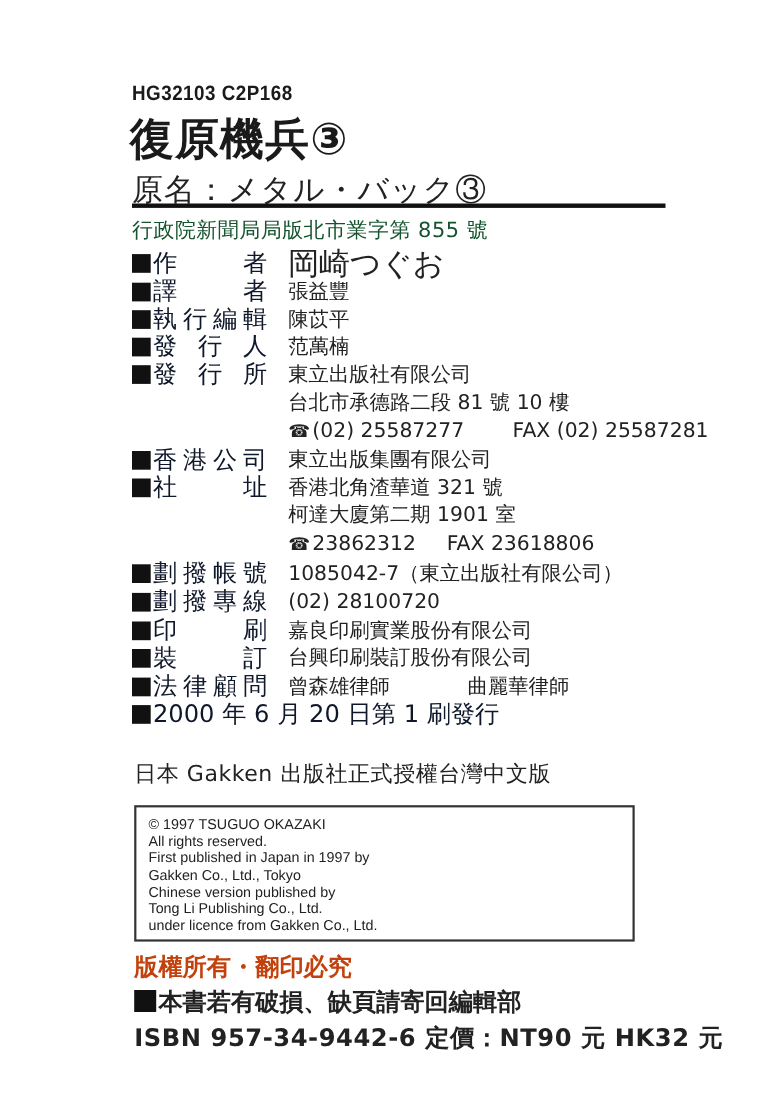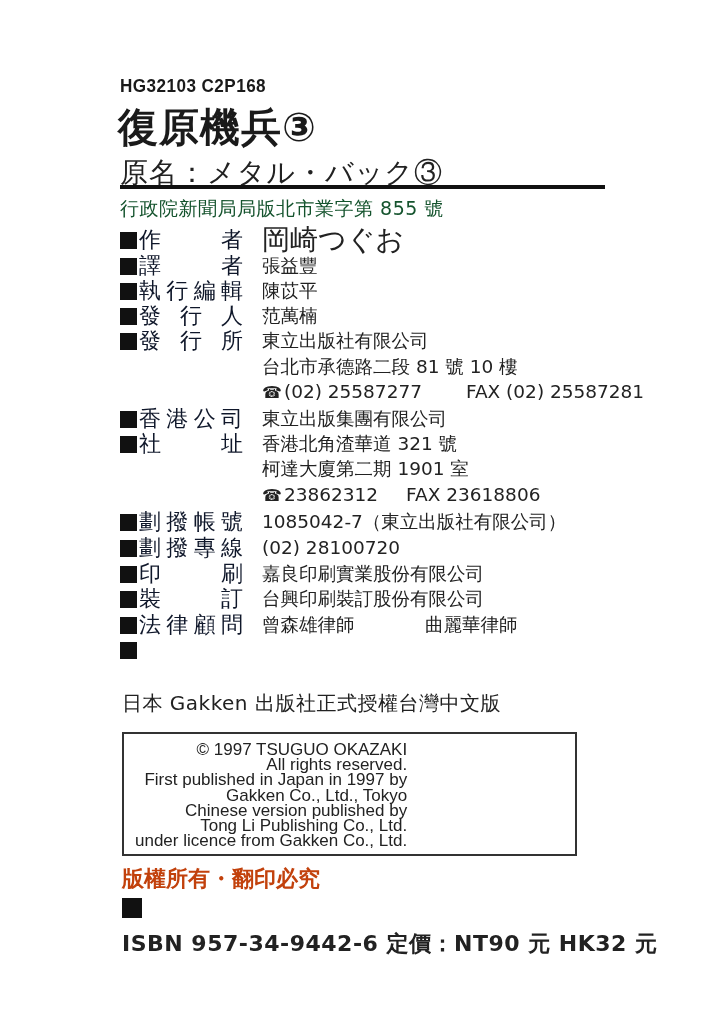--- a/index.html
+++ b/index.html
@@ -13,21 +13,21 @@
     .license { left:120px; top:196px; font-size:19px; color:#14532d; letter-spacing:0.5px; }
     .row { left:120px; font-size:22px; height:24px; line-height:24px; color:#0f172a; }
     .row .sq { display:inline-block; width:17px; height:17px; background:#111; vertical-align:-2px; margin-right:2px; }
     .row .lbl { display:inline-block; width:104px; text-align-last:justify; text-align:justify; vertical-align:top; }
     .val { left:262px; font-size:18.5px; height:24px; line-height:24px; color:#222; }
     .val .gap2 { display:inline-block; width:28px; }
     .val .gap3 { display:inline-block; width:44px; }
     .phone { font-size:16px; margin-right:2px; }
     .auth { left:122px; top:690px; font-size:20px; color:#222; letter-spacing:0.5px; }
     .box { left:122px; top:732px; width:455px; height:124px; border:2px solid #333; box-sizing:border-box; }
-    .box-lines { left:135px; top:742px; font-family:"Liberation Sans", sans-serif; font-size:17px; line-height:15.2px; color:#222;text-align:right; }
+    .box-lines { left:135px; top:742px; font-family:"Liberation Sans", sans-serif; font-size:13px; line-height:15.2px; color:#222; }
     .rights { left:122px; top:864px; font-size:22px; font-weight:bold; color:#c2410c; }
     .damaged { left:122px; top:896px; font-size:22px; font-weight:bold; color:#222; }
     .damaged .sq { display:inline-block; width:20px; height:20px; background:#111; vertical-align:-2px; margin-right:2px; }
     .isbn { left:122px; top:929px; font-size:22px; font-weight:bold; color:#222; font-family:"Liberation Sans Narrow","DejaVu Sans",sans-serif; letter-spacing:0.5px; }
   </style>
 </head>
 <body>
 
 <div class="abs code">HG32103 C2P168</div>
 <div class="abs title">復原機兵③</div>
@@ -70,30 +70,30 @@
 <div class="abs row" style="top:562px"><span class="sq"></span><span class="lbl">印　　刷</span></div>
 <div class="abs val" style="top:562px">嘉良印刷實業股份有限公司</div>
 
 <div class="abs row" style="top:587px"><span class="sq"></span><span class="lbl">裝　　訂</span></div>
 <div class="abs val" style="top:587px">台興印刷裝訂股份有限公司</div>
 
 <div class="abs row" style="top:613px"><span class="sq"></span><span class="lbl">法律顧問</span></div>
 <div class="abs val" style="top:613px">曾森雄律師</div>
 <div class="abs val" style="top:613px;left:425px">曲麗華律師</div>
 
-<div class="abs row" style="top:638px"><span class="sq"></span></div>
+<div class="abs row" style="top:638px"><span class="sq"></span><span>2000 年 6 月 20 日第 1 刷發行</span></div>
 
 <div class="abs auth">日本 Gakken 出版社正式授權台灣中文版</div>
 
 <div class="abs box"></div>
 <div class="abs box-lines">
   <div>© 1997 TSUGUO OKAZAKI</div>
   <div>All rights reserved.</div>
   <div>First published in Japan in 1997 by</div>
   <div>Gakken Co., Ltd., Tokyo</div>
   <div>Chinese version published by</div>
   <div>Tong Li Publishing Co., Ltd.</div>
   <div>under licence from Gakken Co., Ltd.</div>
 </div>
 
 <div class="abs rights">版權所有・翻印必究</div>
-<div class="abs damaged"><span class="sq"></span></div>
+<div class="abs damaged"><span class="sq"></span><span>本書若有破損、缺頁請寄回編輯部</span></div>
 <div class="abs isbn">ISBN  957-34-9442-6  定價：NT90 元  HK32 元</div>
 
 </body></html>

